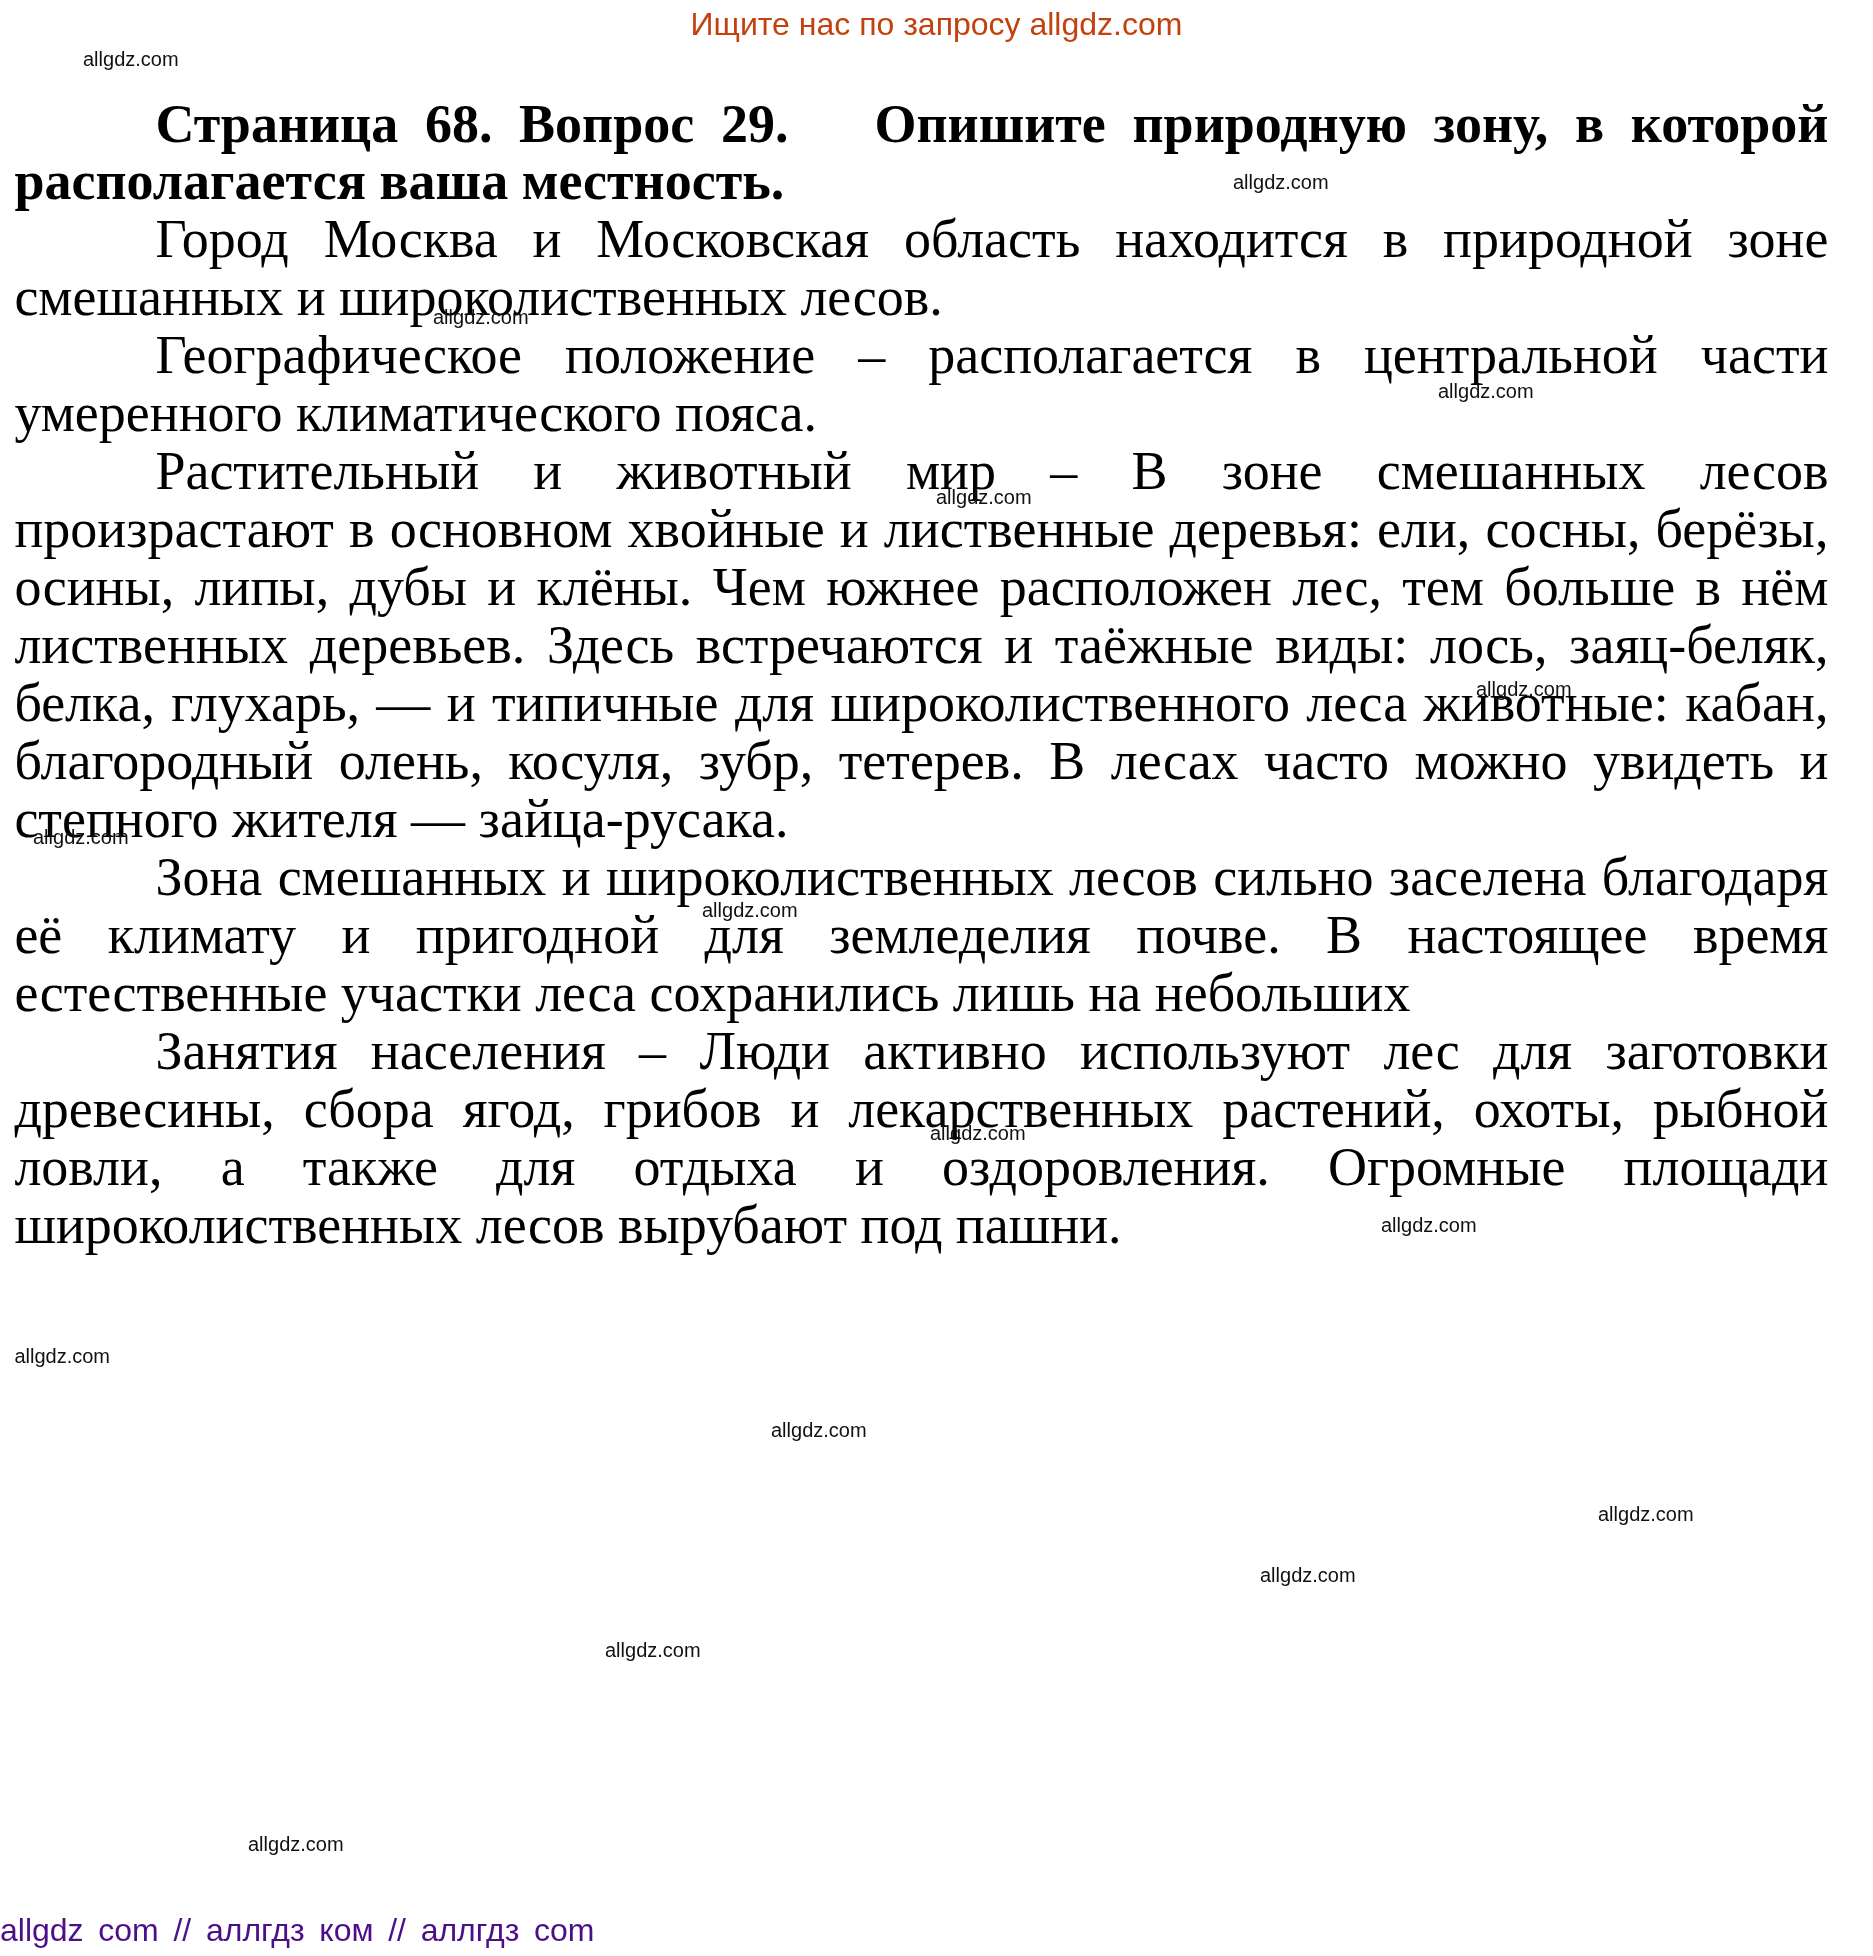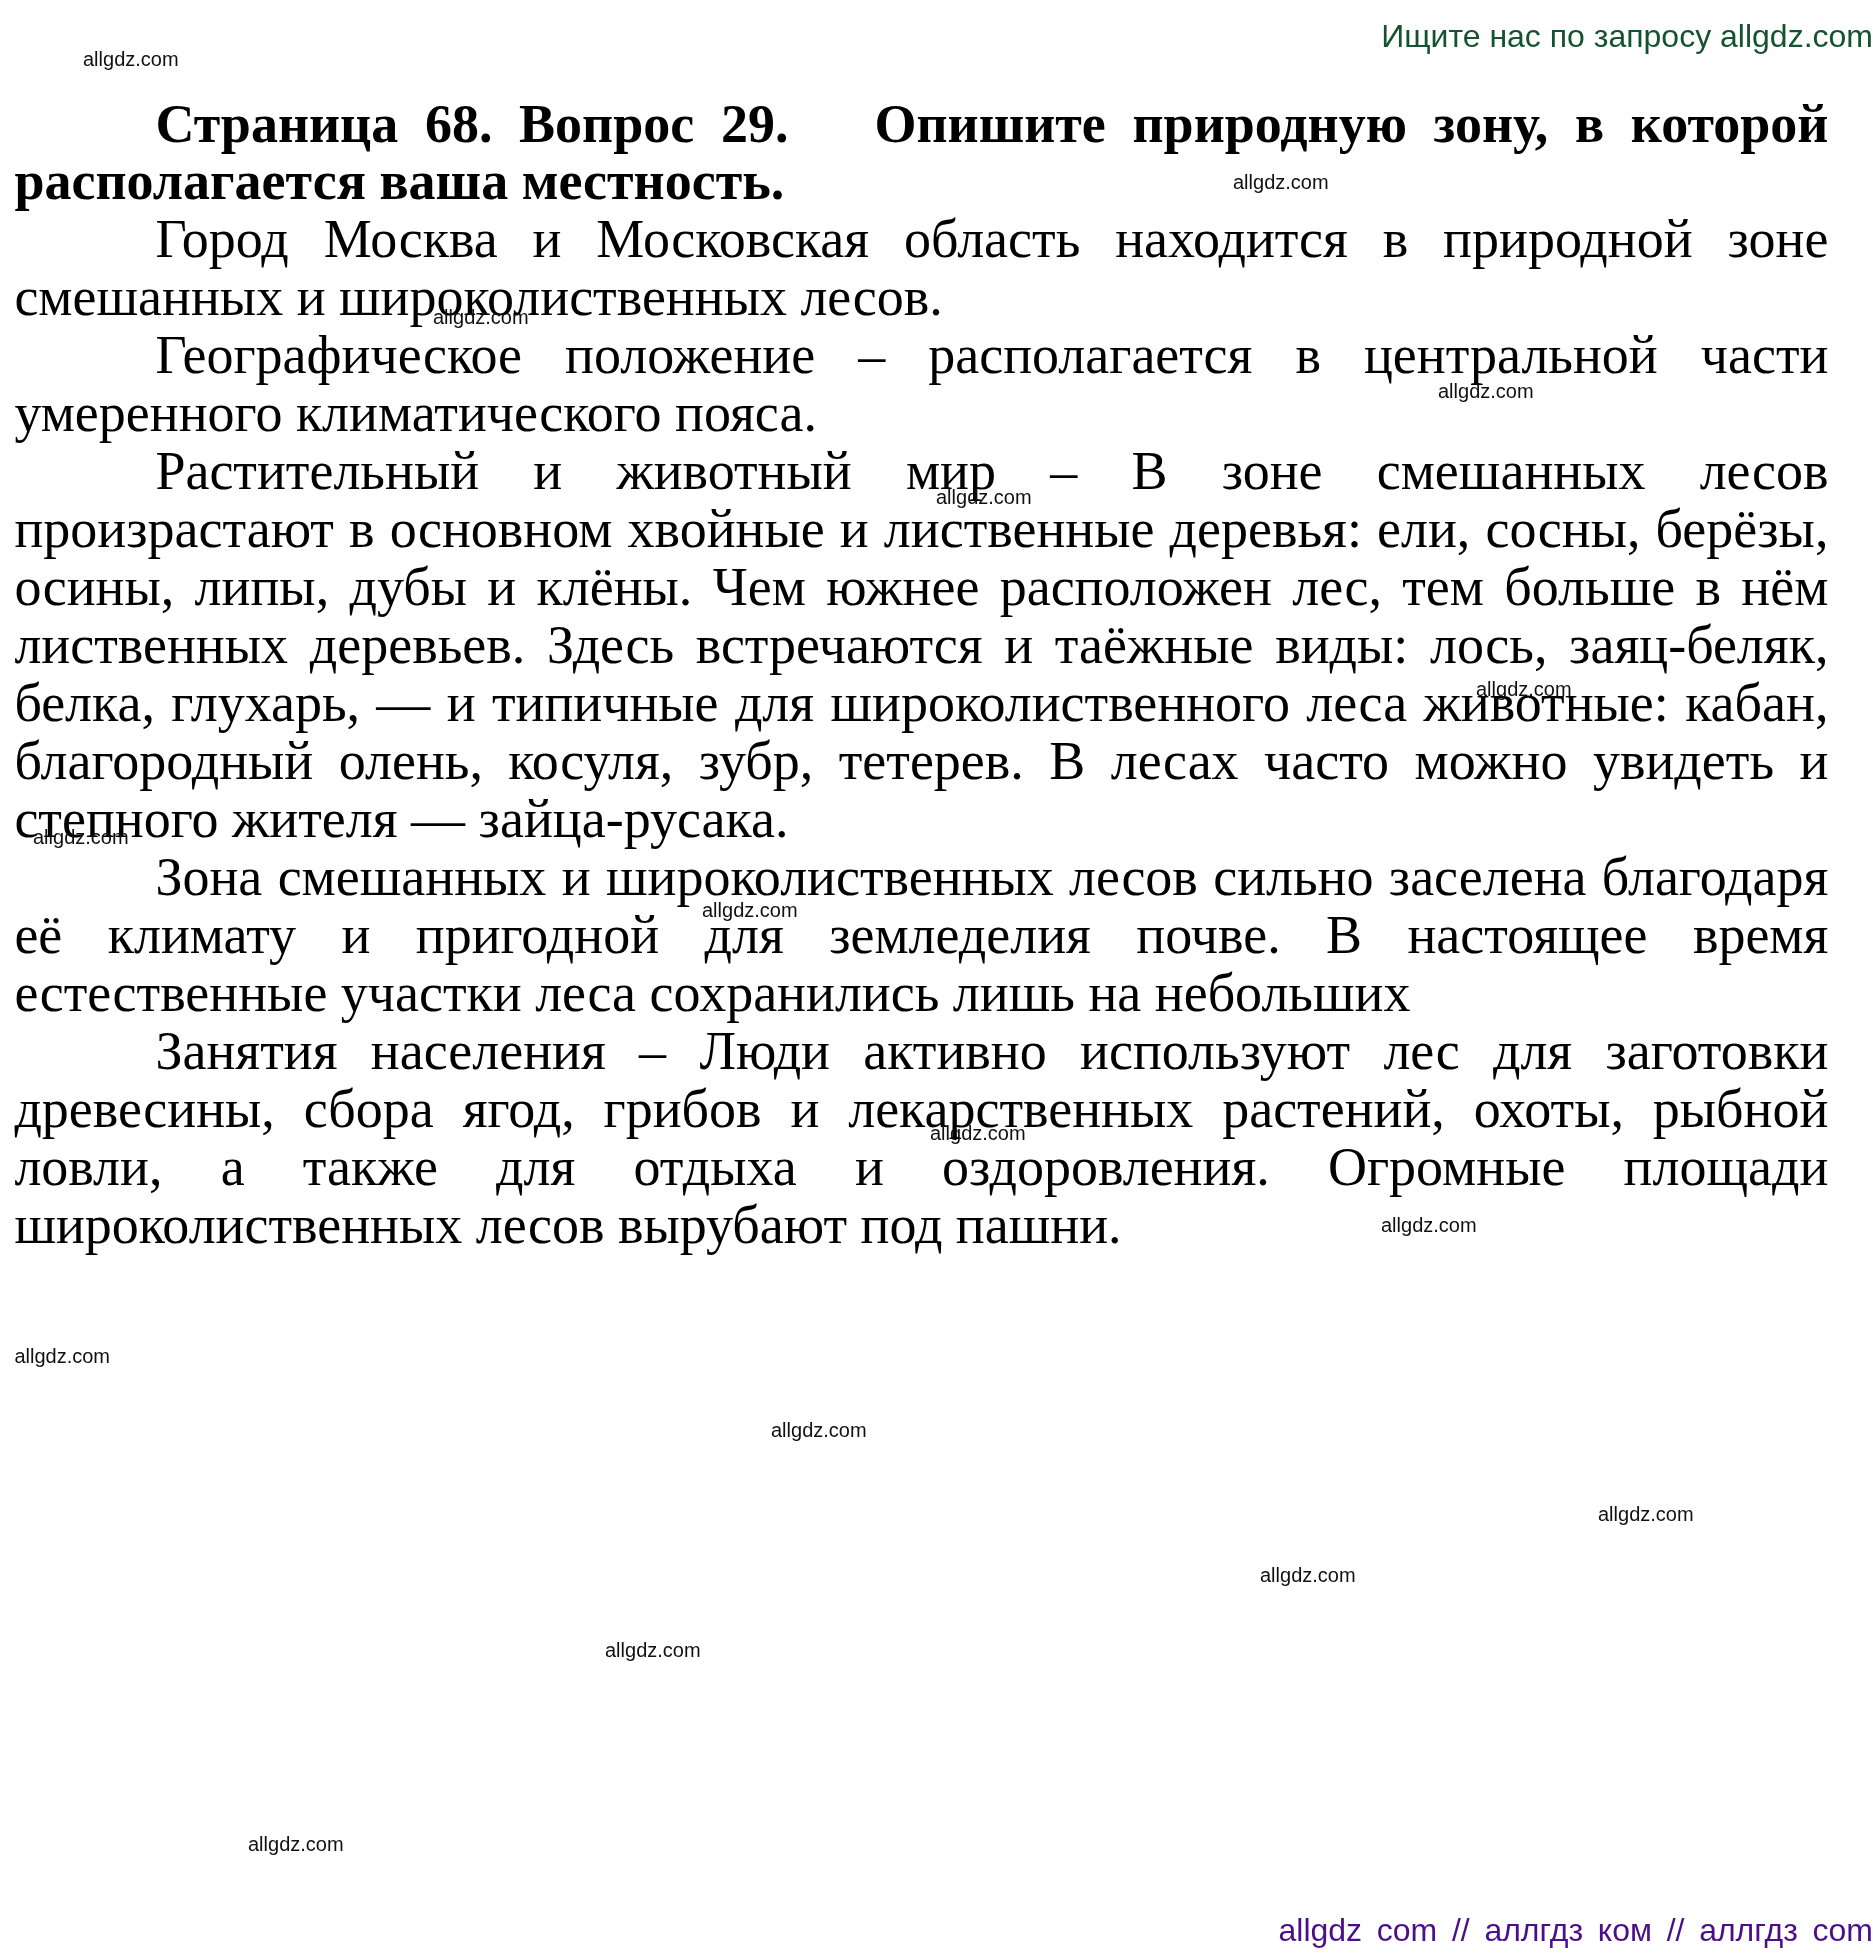--- a/index.html
+++ b/index.html
@@ -1,40 +1,40 @@
 <!DOCTYPE html>
 <html><head>
 <meta charset="utf-8">
 <style>
   html, body { margin: 0; padding: 0; background: #ffffff; }
   body { width: 1873px; height: 1957px; position: relative; overflow: hidden; }
   .top-banner {
-    position: absolute; left: 0; top: 18px; width: 1873px; text-align: right;
-    font-family: "Liberation Sans", sans-serif; font-size: 32px; color: #14532d;
+    position: absolute; left: 0; top: 6px; width: 1873px; text-align: center;
+    font-family: "Liberation Sans", sans-serif; font-size: 32px; color: #c2410c;
   }
   .doc {
     position: absolute; left: 14.4px; top: 96px; width: 1814px;
     font-family: "Liberation Serif", serif; color: #000;
   }
   .title {
     font-weight: bold; font-size: 54px; line-height: 57px;
     text-align: justify; text-align-last: left; margin: 0;
     text-indent: 141px;
   }
   .title .gap { display: inline-block; width: 86px; }
   .para {
     font-size: 54px; line-height: 58px; margin: 0;
     text-align: justify; text-indent: 141px;
   }
   .wm {
     position: absolute; font-family: "Liberation Sans", sans-serif;
     font-size: 20px; color: #111; white-space: nowrap;
   }
   .footer {
-    position: absolute; left: 0; top: 1912px; width: 1873px; text-align: right;
+    position: absolute; left: 0; top: 1912px; width: 1873px; text-align: left;
     font-family: "Liberation Sans", sans-serif; font-size: 32px; color: #4b0f8a;
     word-spacing: 5.8px;
   }
 </style>
 </head>
 <body>
 
 <div class="top-banner">Ищите нас по запросу allgdz.com</div>
 
 <div class="doc">

